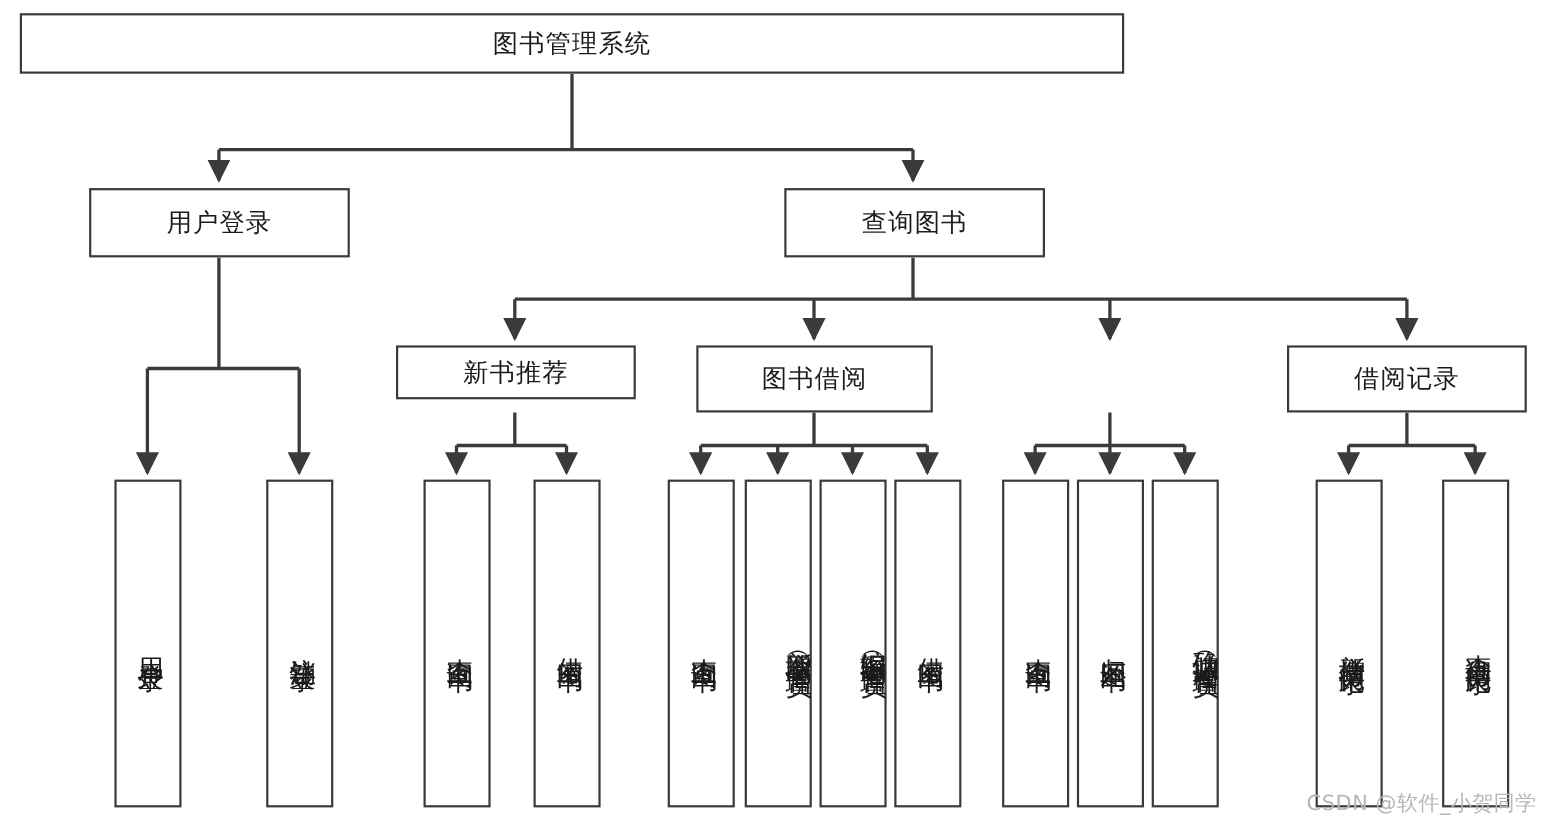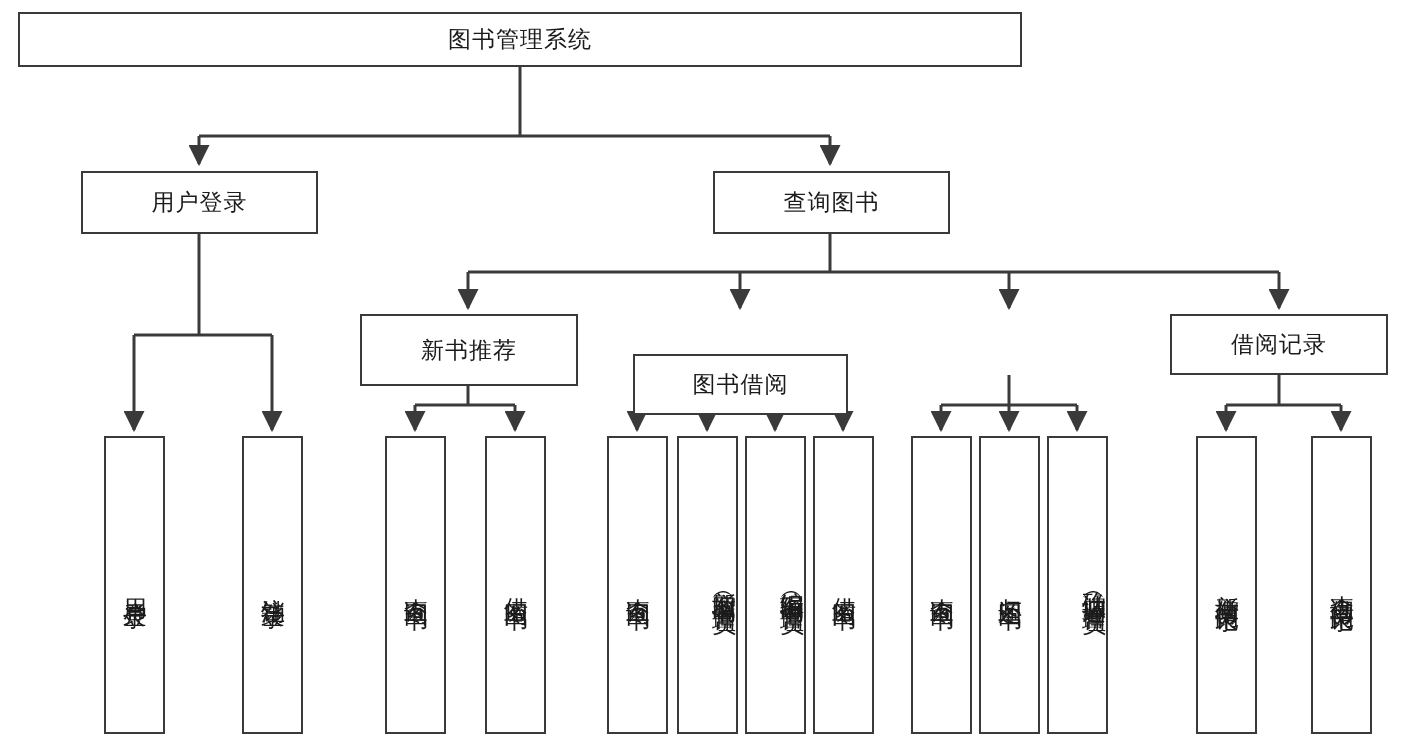--- a/index.html
+++ b/index.html
@@ -28,20 +28,21 @@
   }
   .node {
     position: absolute;
     box-sizing: border-box;
     border: 2px solid #3a3a3a;
     background: #ffffff;
     display: flex;
     align-items: center;
     justify-content: center;
     color: #1b1b1b;
+    font-family: Liberation Mono, monospace;
   }
   .node.horizontal {
     writing-mode: horizontal-tb;
     font-size: 23px;
     letter-spacing: 1px;
   }
   .node.vertical {
     writing-mode: vertical-rl;
     text-orientation: upright;
     font-size: 24px;
@@ -129,25 +130,25 @@
   </div>
 
   <div class="node horizontal" style="left:81px; top:171px; width:237px; height:63px;">
     <span class="label">用户登录</span>
   </div>
 
   <div class="node horizontal" style="left:713px; top:171px; width:237px; height:63px;">
     <span class="label">查询图书</span>
   </div>
 
-  <div class="node horizontal" style="left:360px; top:314px; width:218px; height:72px;">
+  <div class="node horizontal" style="left:360px; top:314px; width:218px; height:49px;">
     <span class="label">新书推荐</span>
   </div>
 
-  <div class="node horizontal" style="left:633px; top:314px; width:215px; height:61px;margin-top:40px;">
+  <div class="node horizontal" style="left:633px; top:314px; width:215px; height:61px;">
     <span class="label">图书借阅</span>
   </div>
 
 
   <div class="node horizontal" style="left:1170px; top:314px; width:218px; height:61px;">
     <span class="label">借阅记录</span>
   </div>
 
   <div class="node vertical centered" style="left:104px; top:436px; width:61px; height:298px;">
     <span class="label">用户登录</span>
@@ -194,14 +195,15 @@
   </div>
 
   <div class="node vertical centered" style="left:1196px; top:436px; width:61px; height:298px;">
     <span class="label">新增借阅记录</span>
   </div>
 
   <div class="node vertical centered" style="left:1311px; top:436px; width:61px; height:298px;">
     <span class="label">查询借阅记录</span>
   </div>
 
+  <div class="watermark">CSDN @软件_小贺同学</div>
 
 </div>
 
 </body></html>

